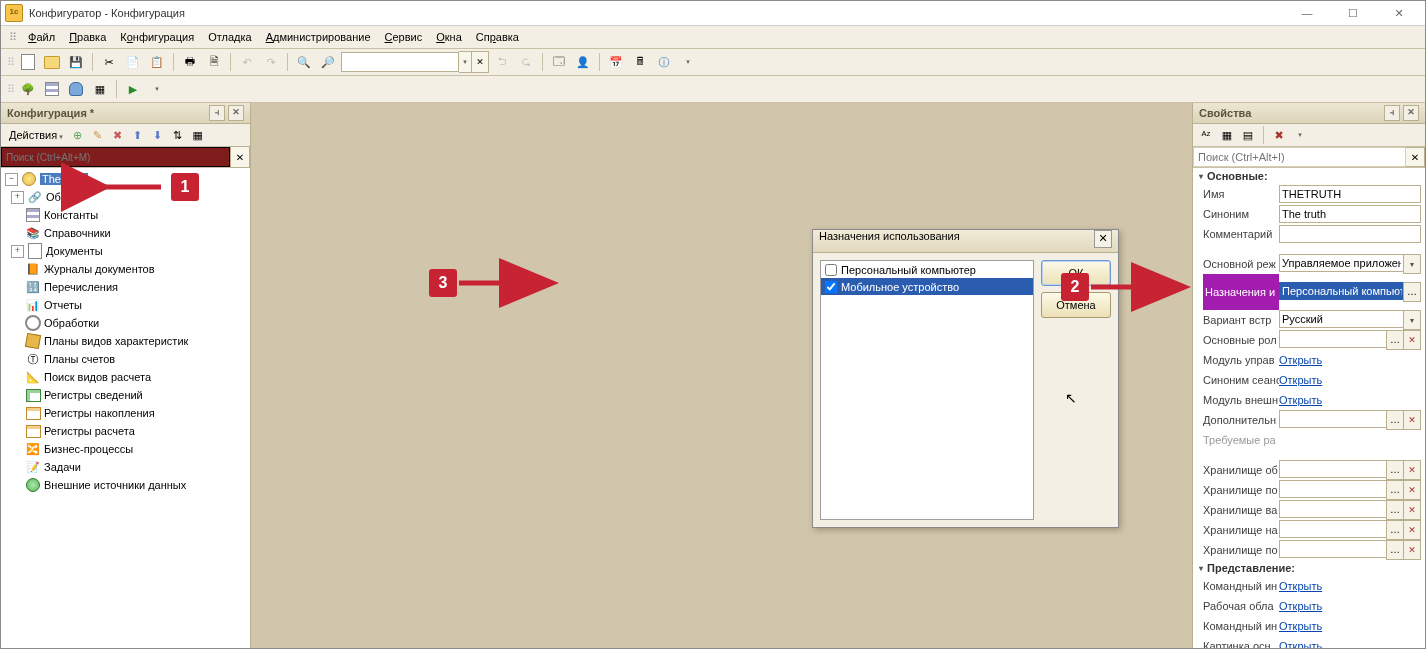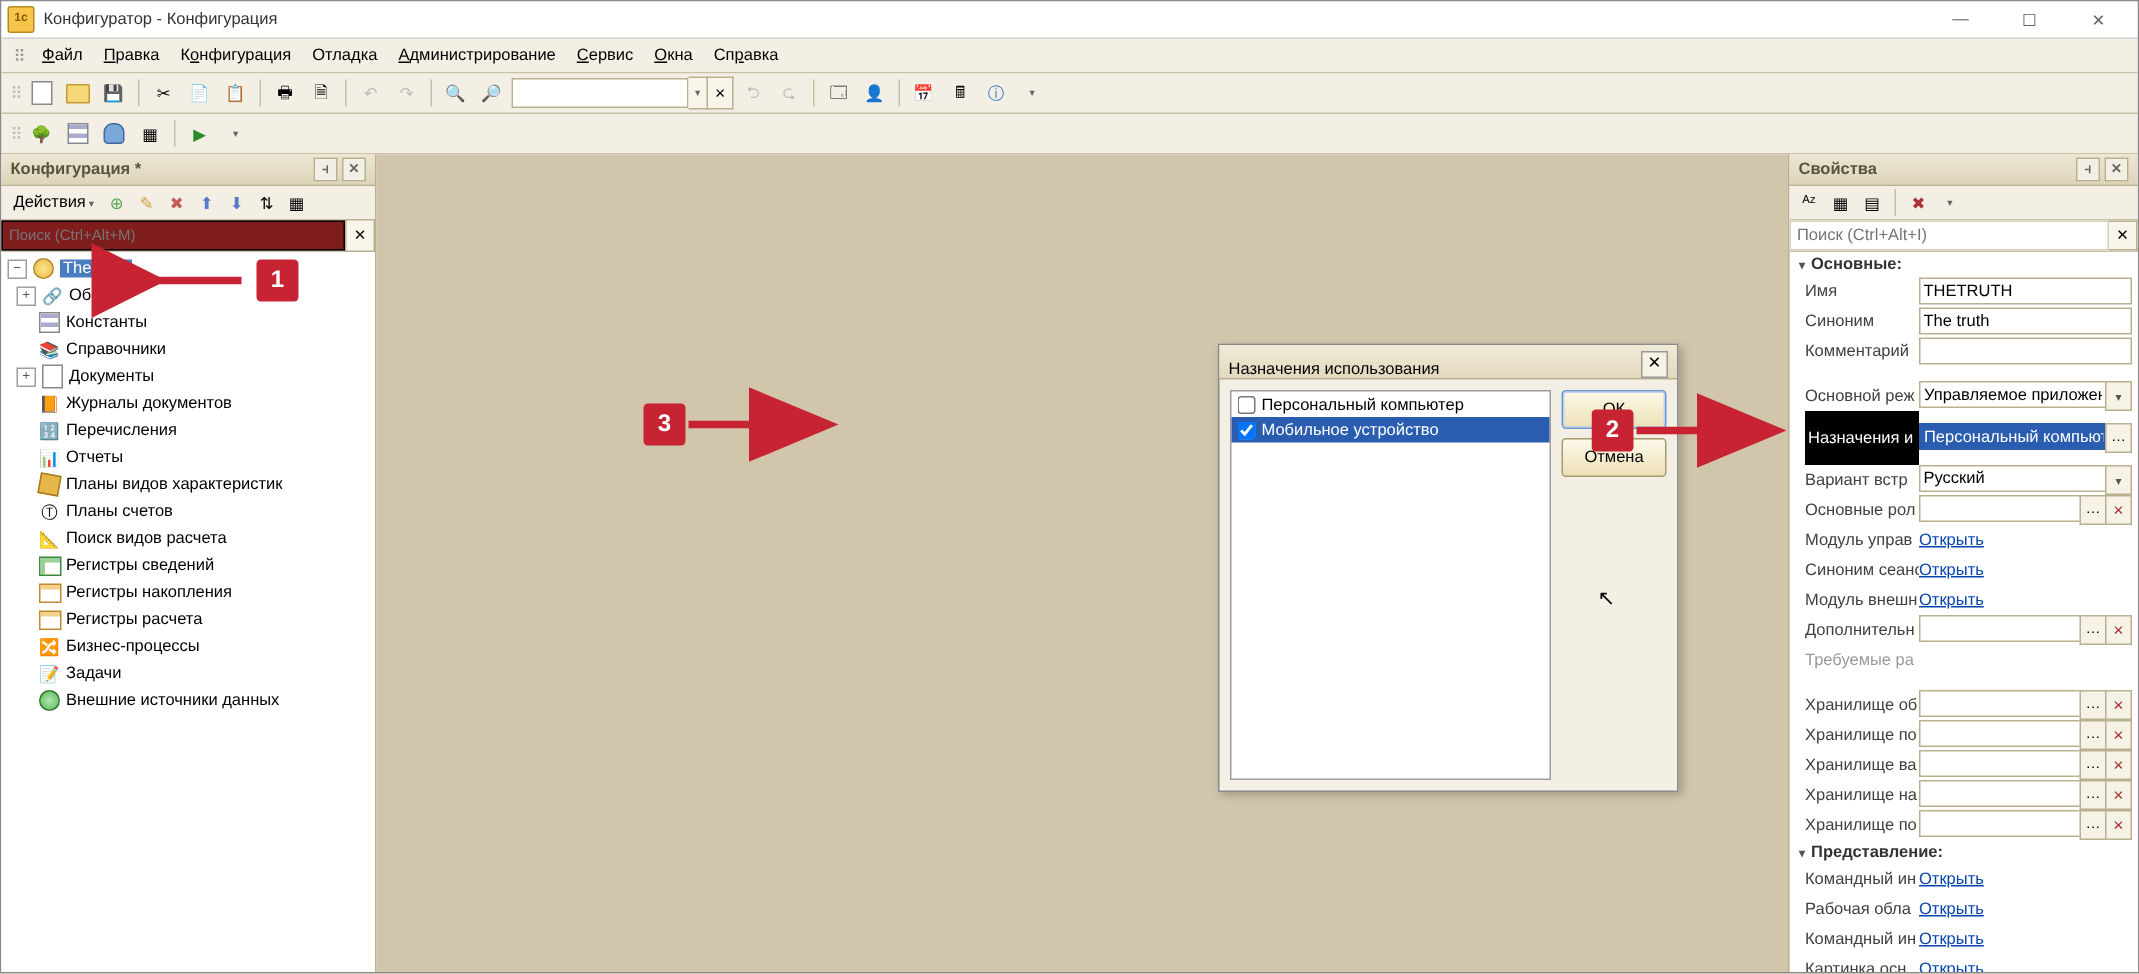--- a/index.html
+++ b/index.html
@@ -58,34 +58,34 @@
 .prop-tools{height:22px;background:#f3efe4;border-bottom:1px solid #c9c0a7;display:flex;align-items:center;padding:0 4px;gap:3px}
 .prop-tools .pt{width:18px;height:18px;display:flex;align-items:center;justify-content:center}
 .prop-search{height:20px;border-bottom:1px solid #c9c0a7;display:flex}
 .prop-search input{flex:1;border:1px solid #d6cfb7;font-size:11px;padding:0 4px;color:#999;background:#fff}
 .prop-search .clr{width:18px;border:1px solid #b9b08f;border-left:none;background:#f8f5eb;display:flex;align-items:center;justify-content:center;font-size:10px}
 .props{flex:1;background:#fff;overflow:auto;font-size:11px}
 .pgroup{background:#fff;padding:2px 6px;font-weight:bold;color:#333;cursor:default;display:flex;align-items:center;gap:4px}
 .pgroup .tri{font-size:8px;color:#555}
 .prow{display:flex;align-items:center;min-height:20px;padding:0 0 0 10px}
 .prow .plbl{width:76px;flex-shrink:0;color:#404040;white-space:nowrap;overflow:hidden}
-.prow .plbl.sel{background:#000000;color:#fff;padding:12px 2px;width:72px}
+.prow .plbl.sel{background:#a21caf;color:#fff;padding:12px 2px;width:72px}
 .prow .pval{flex:1;margin-right:4px}
 .prow input[type=text]{width:100%;height:18px;border:1px solid #b9b08f;background:#fff;font-size:11px;padding:0 2px;box-sizing:border-box}
 .prow .combo{display:flex;width:100%}
 .prow .combo input{flex:1;border-right:none}
 .prow .combo .cb{width:16px;height:18px;border:1px solid #b9b08f;background:#f6f2e6;display:flex;align-items:center;justify-content:center;font-size:8px;color:#555}
 .prow .dots-btn{width:16px;height:18px;border:1px solid #b9b08f;background:#f6f2e6;display:flex;align-items:center;justify-content:center;font-size:10px;line-height:8px;margin-left:-1px}
 .prow .x-btn{width:16px;height:18px;border:1px solid #b9b08f;background:#f6f2e6;display:flex;align-items:center;justify-content:center;font-size:9px;color:#a33;margin-left:-1px}
 .prow .link{color:#0645ad;text-decoration:underline;cursor:pointer}
 .prow.gray .plbl{color:#999}
 
 
 .dialog{position:absolute;left:561px;top:126px;width:305px;background:#f3efe4;border:1px solid #8a8a8a;box-shadow:2px 2px 6px rgba(0,0,0,.25)}
-.dlg-title{height:22px;background:linear-gradient(#f0ead8,#e2d9bd);display:flex;align-items:flex-end;padding:0 6px;border-bottom:1px solid #b9b08f}
+.dlg-title{height:22px;background:linear-gradient(#f0ead8,#e2d9bd);display:flex;align-items:flex-start;padding:0 6px;border-bottom:1px solid #b9b08f}
 .dlg-title .sp{flex:1}
 .dlg-title .x{width:16px;height:16px;border:1px solid #999;background:#f6f2e6;text-align:center;line-height:14px;font-size:11px;cursor:default}
 .dlg-body{padding:7px;display:flex;gap:7px}
 .dlg-list{flex:1;height:258px;border:1px solid #9e9e9e;background:#fff}
 .dlg-item{display:flex;align-items:center;height:17px;padding:0 4px;gap:4px}
 .dlg-item input[type=checkbox]{width:12px;height:12px;margin:0}
 .dlg-item.sel{background:#2a5db0;color:#fff}
 .dlg-btns{display:flex;flex-direction:column;gap:6px;width:70px}
 .dlg-btn{height:24px;border:1px solid #a79a70;background:linear-gradient(#fdfae9,#ece0b6);border-radius:3px;display:flex;align-items:center;justify-content:center;cursor:default}
 .dlg-btn.default{border:1px solid #6b98d4;box-shadow:0 0 0 1px #bcd3ef inset}
@@ -251,20 +251,27 @@
           </div>
         <div class="tnode child">
             <span class="exp none"></span>
             <span class="ico">🔢</span>
             <span class="lbl">Перечисления</span>
           </div>
         <div class="tnode child">
             <span class="exp none"></span>
             <span class="ico">📊</span>
             <span class="lbl">Отчеты</span>
+          </div>
+        <div class="tnode child">
+            <span class="exp none"></span>
+            <span class="ico">
+              <span class="i-gear"></span>
+            </span>
+            <span class="lbl">Обработки</span>
           </div>
         <div class="tnode child">
             <span class="exp none"></span>
             <span class="ico">
               <span class="i-cube"></span>
             </span>
             <span class="lbl">Планы видов характеристик</span>
           </div>
         <div class="tnode child">
             <span class="exp none"></span>

